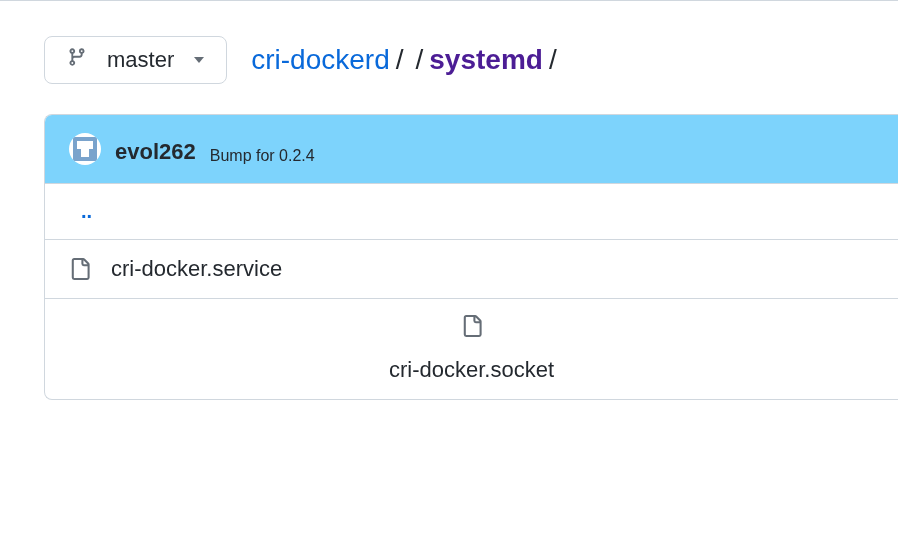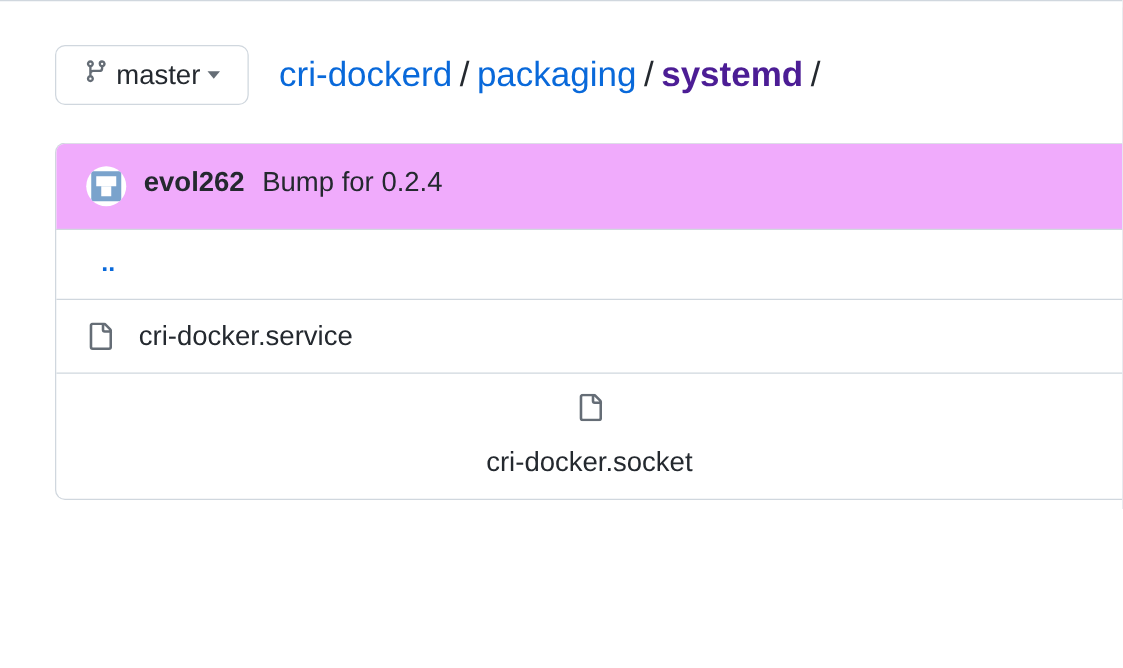--- a/index.html
+++ b/index.html
@@ -24,21 +24,21 @@
     }
     .header-row {
       display: flex;
       align-items: center;
       gap: 24px;
       margin-bottom: 30px;
     }
     .branch-button {
       display: inline-flex;
       align-items: center;
-      gap: 6px;
+      gap: 20px;
       padding: 10px 22px;
       background: #ffffff;
       border: 1.5px solid #d0d7de;
       border-radius: 8px;
       font-size: 22px;
       color: #24292f;
       cursor: pointer;
     }
     .branch-icon svg {
       width: 20px;
@@ -74,24 +74,24 @@
     .file-list {
       border: 1.5px solid #d0d7de;
       border-radius: 8px;
       overflow: hidden;
       border-right: none;
       border-top-right-radius: 0;
       border-bottom-right-radius: 0;
     }
     .commit-row {
       display: flex;
-      align-items: flex-start;
+      align-items: flex-end;
       gap: 14px;
       padding: 18px 24px;
-      background: #f0abfc;
+      background: #7dd3fc;
       border-bottom: 1.5px solid #d0d7de;
     }
     .avatar {
       width: 32px;
       height: 32px;
       border-radius: 50%;
       background: #ffffff;
       position: relative;
       overflow: hidden;
       flex-shrink: 0;
@@ -121,21 +121,21 @@
       width: 8px;
       height: 8px;
       background: #ffffff;
     }
     .commit-author {
       font-weight: 700;
       font-size: 22px;
       color: #24292f;
     }
     .commit-message {
-      font-size: 22px;
+      font-size: 16px;
       color: #24292f;
     }
     .row {
       display: flex;
       align-items: center;
       gap: 20px;
       padding: 16px 24px;
       border-bottom: 1.5px solid #d0d7de;
       font-size: 22px;
     }
@@ -179,21 +179,20 @@
             <path d="M9.5 3.25a2.25 2.25 0 1 1 3 2.122V6A2.5 2.5 0 0 1 10 8.5H6a1 1 0 0 0-1 1v1.128a2.251 2.251 0 1 1-1.5 0V5.372a2.25 2.25 0 1 1 1.5 0v1.836A2.493 2.493 0 0 1 6 7h4a1 1 0 0 0 1-1v-.628A2.25 2.25 0 0 1 9.5 3.25Zm-6 0a.75.75 0 1 0 1.5 0 .75.75 0 0 0-1.5 0Zm8.25-.75a.75.75 0 1 0 0 1.5.75.75 0 0 0 0-1.5ZM4.25 12a.75.75 0 1 0 0 1.5.75.75 0 0 0 0-1.5Z"></path>
           </svg>
       </span>
       <span>master</span>
       <span class="dropdown-caret"></span>
     </button>
 
     <div class="breadcrumb">
       <a href="#">cri-dockerd</a>
       <span class="sep">/</span>
-      <a href="#">packaging</a>
       <span class="sep">/</span>
       <span class="current">systemd</span>
       <span class="sep">/</span>
     </div>
   </div>
 
   <div class="file-list">
     <div class="commit-row">
       <div class="avatar">
         <div class="avatar-inner"></div>

